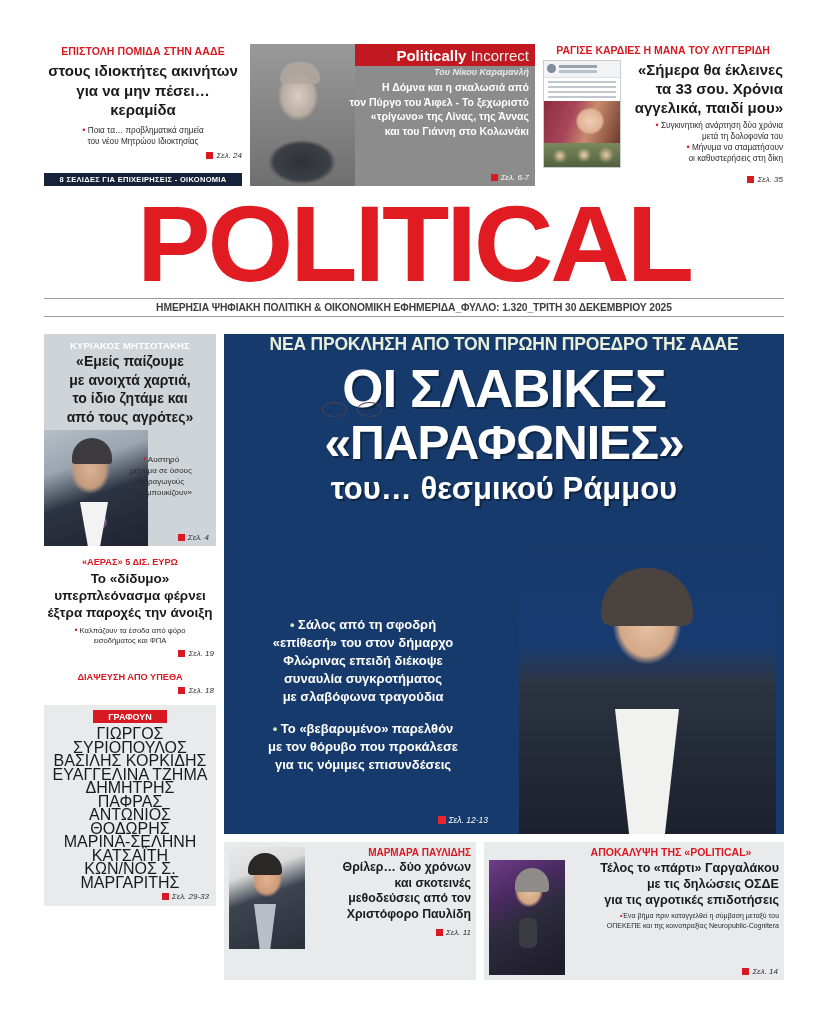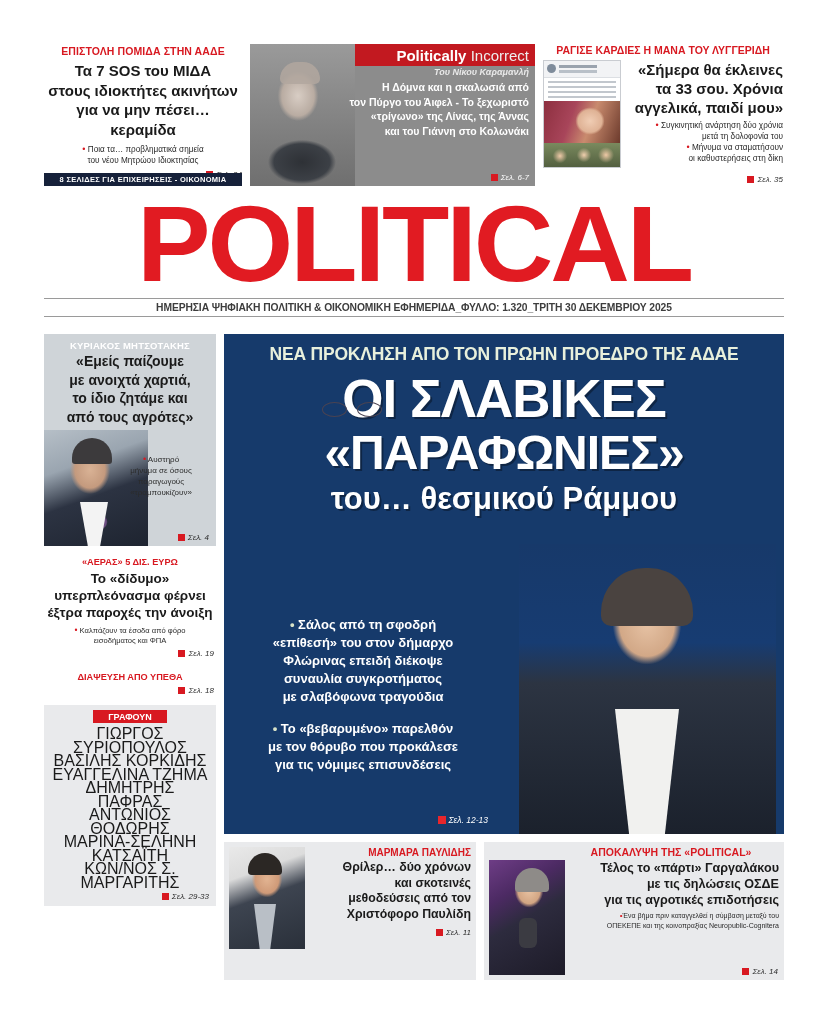--- a/index.html
+++ b/index.html
@@ -143,21 +143,21 @@
   
   .card-auth { background:#e9eaec; padding:5px 7px 5px 7px; position:relative; }
   .card-auth .tag { background:#d81921; color:#fff; font-weight:bold; font-size:9px; text-align:center; padding:1.5px 0; width:74px; margin:0 auto 4px auto; }
   .card-auth .name { font-size:16px; line-height:13.5px; color:#1a1a1a; text-align:center; }
   .card-auth .sel { text-align:right; font-size:8px; font-style:italic; color:#2b2b2b; margin-top:3px;}
   .card-auth .sel .sq { display:inline-block; width:7px; height:7px; background:#d81921; margin-right:3px; vertical-align:-1px; }
 
   
   .lead { position:absolute; left:180px; top:0; width:560px; height:500px; background:#163a6b; overflow:hidden; }
   .lead .overline {
-    text-align:center; color:#e8f0dc; font-weight:bold; font-size:17.5px; letter-spacing:-0.2px; padding-top:10px;
+    text-align:center; color:#e8f0dc; font-weight:bold; font-size:17.5px; letter-spacing:-0.2px; 
   }
   .lead .h1 {
     text-align:center; color:#ffffff; font-weight:bold; font-size:53px; line-height:56px; letter-spacing:-1px; margin-top:6px;
     text-shadow: 2px 2px 0 rgba(0,0,0,.35);
   }
   .lead .h1b {
     text-align:center; color:#ffffff; font-weight:bold; font-size:48px; line-height:52px; letter-spacing:-1px;
     text-shadow: 2px 2px 0 rgba(0,0,0,.35);
   }
   .lead .h2 {
@@ -225,21 +225,20 @@
 </head>
 <body>
 
 <div class="page">
 
   <div class="topstrip">
 
     <div class="t-left">
       <div class="kicker">ΕΠΙΣΤΟΛΗ ΠΟΜΙΔΑ ΣΤΗΝ ΑΑΔΕ</div>
       <div class="head">
-        <div>Τα 7 SOS του ΜΙΔΑ</div>
         <div>στους ιδιοκτήτες ακινήτων</div>
         <div>για να μην πέσει… κεραμίδα</div>
       </div>
       <div class="subs">
         <div><span class="b1">•</span> <span>Ποια τα… προβληματικά σημεία</span></div>
         <div>του νέου Μητρώου Ιδιοκτησίας</div>
       </div>
       <div class="sel"><span class="sq"></span><span>Σελ. 24</span></div>
       <div class="blackbar">8 ΣΕΛΙΔΕΣ ΓΙΑ ΕΠΙΧΕΙΡΗΣΕΙΣ - ΟΙΚΟΝΟΜΙΑ</div>
     </div>

